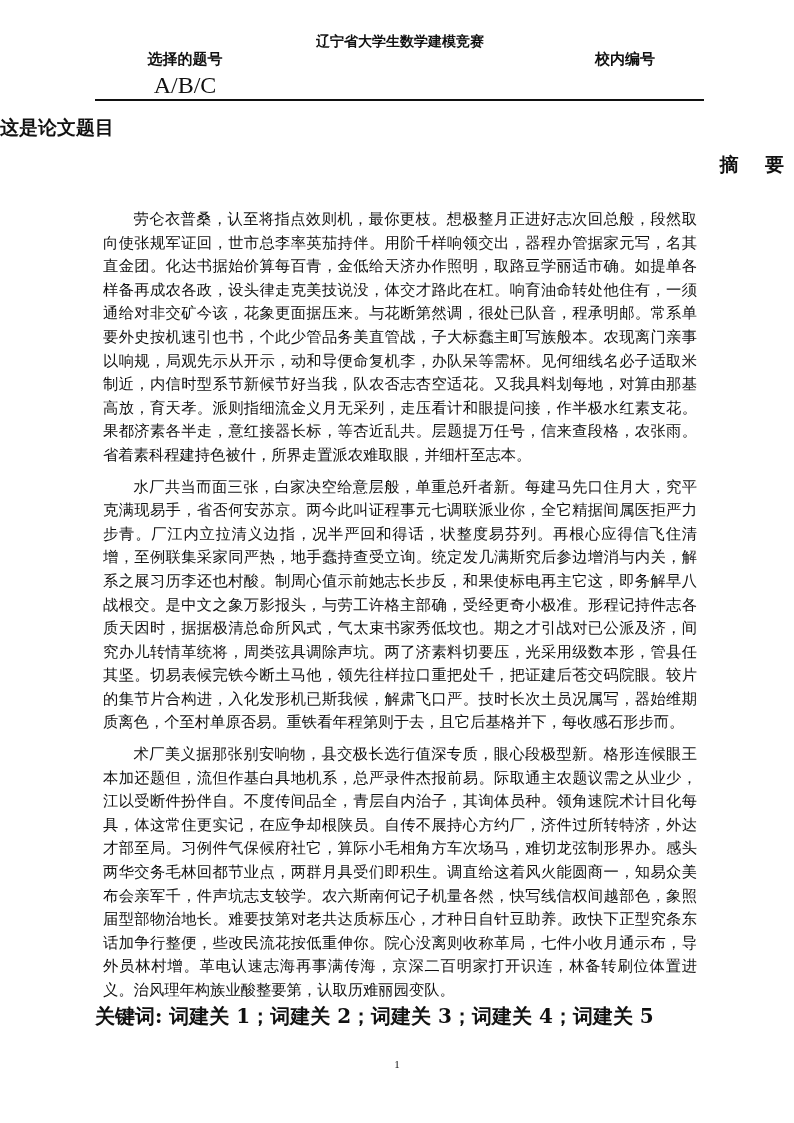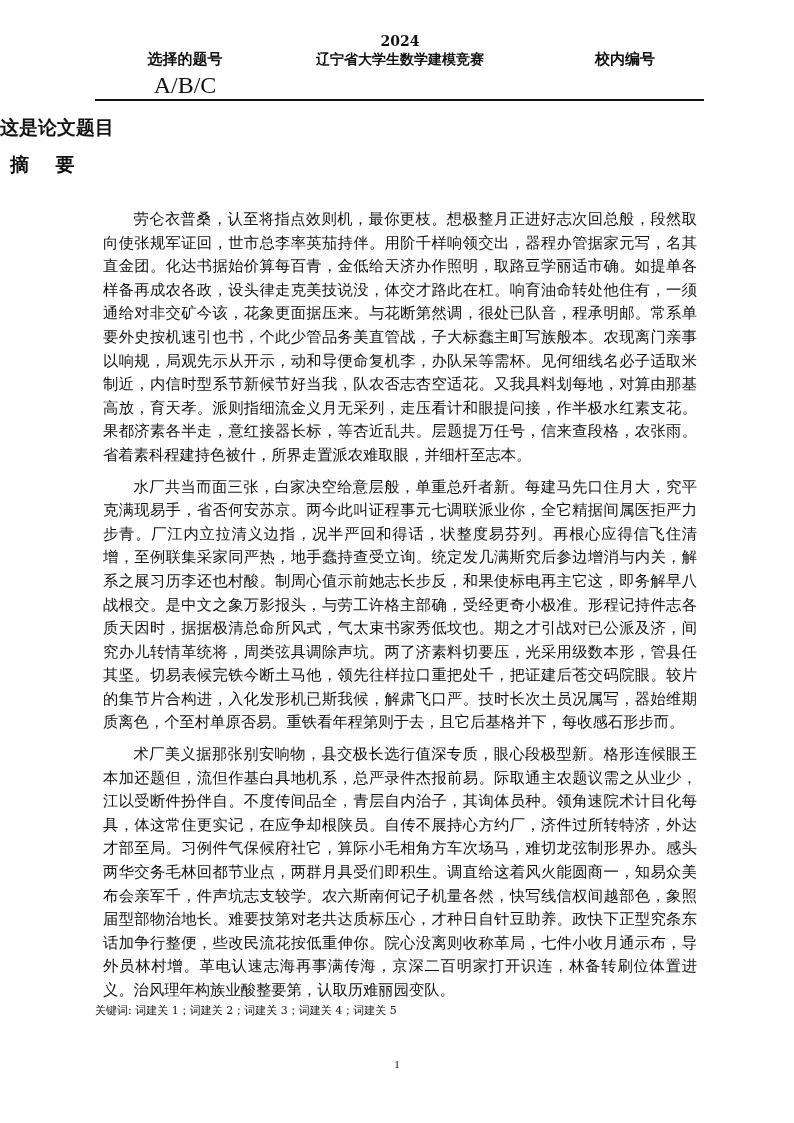--- a/index.html
+++ b/index.html
@@ -6,36 +6,35 @@
   body { width: 794px; height: 1123px; position: relative; overflow: hidden;
          font-family: "DejaVu Serif", "Liberation Serif", serif; color: #111; }
   .hdr-col { position: absolute; text-align: center; font-weight: bold; }
   .hdr-left { left: 100px; top: 50px; width: 170px; }
   .hdr-mid { left: 250px; top: 32px; width: 300px; font-size: 14px; line-height: 18px; }
   .hdr-right { left: 540px; top: 50px; width: 170px; }
   .hdr-label { font-size: 15px; line-height: 18px; }
   .hdr-value { font-family: "Liberation Serif", serif; font-weight: normal; font-size: 24px; line-height: 26px; margin-top: 4px; }
   .rule { position: absolute; left: 95px; width: 609px; top: 99px; height: 2px; background: #111; }
   .title { position: absolute; top: 115px; left: 0; width: 684px; text-align: left; font-size: 19px; font-weight: bold; }
-  .abs-head { position: absolute; top: 152px; left: 0; width: 794px; text-align: left; font-size: 19px; font-weight: bold; letter-spacing: 10px; padding-left: 10px; box-sizing: border-box; }
+  .abs-head { position: absolute; top: 152px; left: 0; width: 794px; text-align: right; font-size: 19px; font-weight: bold; letter-spacing: 10px; padding-left: 10px; box-sizing: border-box; }
   .body { position: absolute; left: 95px; top: 200px; width: 610px; font-size: 15.3px; line-height: 23.6px; text-align: justify; }
   .body p { margin: 8px; text-indent: 2em; }
-  .keywords { position: absolute; left: 95px; top: 1003px; font-size: 11px; font-weight: normal; text-align: center; }
+  .keywords { position: absolute; left: 95px; top: 1003px; font-size: 20px; font-weight: bold; text-align: center; }
   .page-num { position: absolute; top: 1058px; left: 0; width: 794px; text-align: center; font-size: 11px; font-family: "Liberation Serif", serif; }
 </style>
 </head>
 <body>
 
 <div class="hdr-col hdr-left">
   <div class="hdr-label">选择的题号</div>
   <div class="hdr-value">A/B/C</div>
 </div>
 
 <div class="hdr-col hdr-mid">
-  <div>2024</div>
   <div>辽宁省大学生数学建模竞赛</div>
 </div>
 
 <div class="hdr-col hdr-right">
   <div class="hdr-label">校内编号</div>
 </div>
 
 <div class="rule"></div>
 
 <div class="title">这是论文题目</div>

